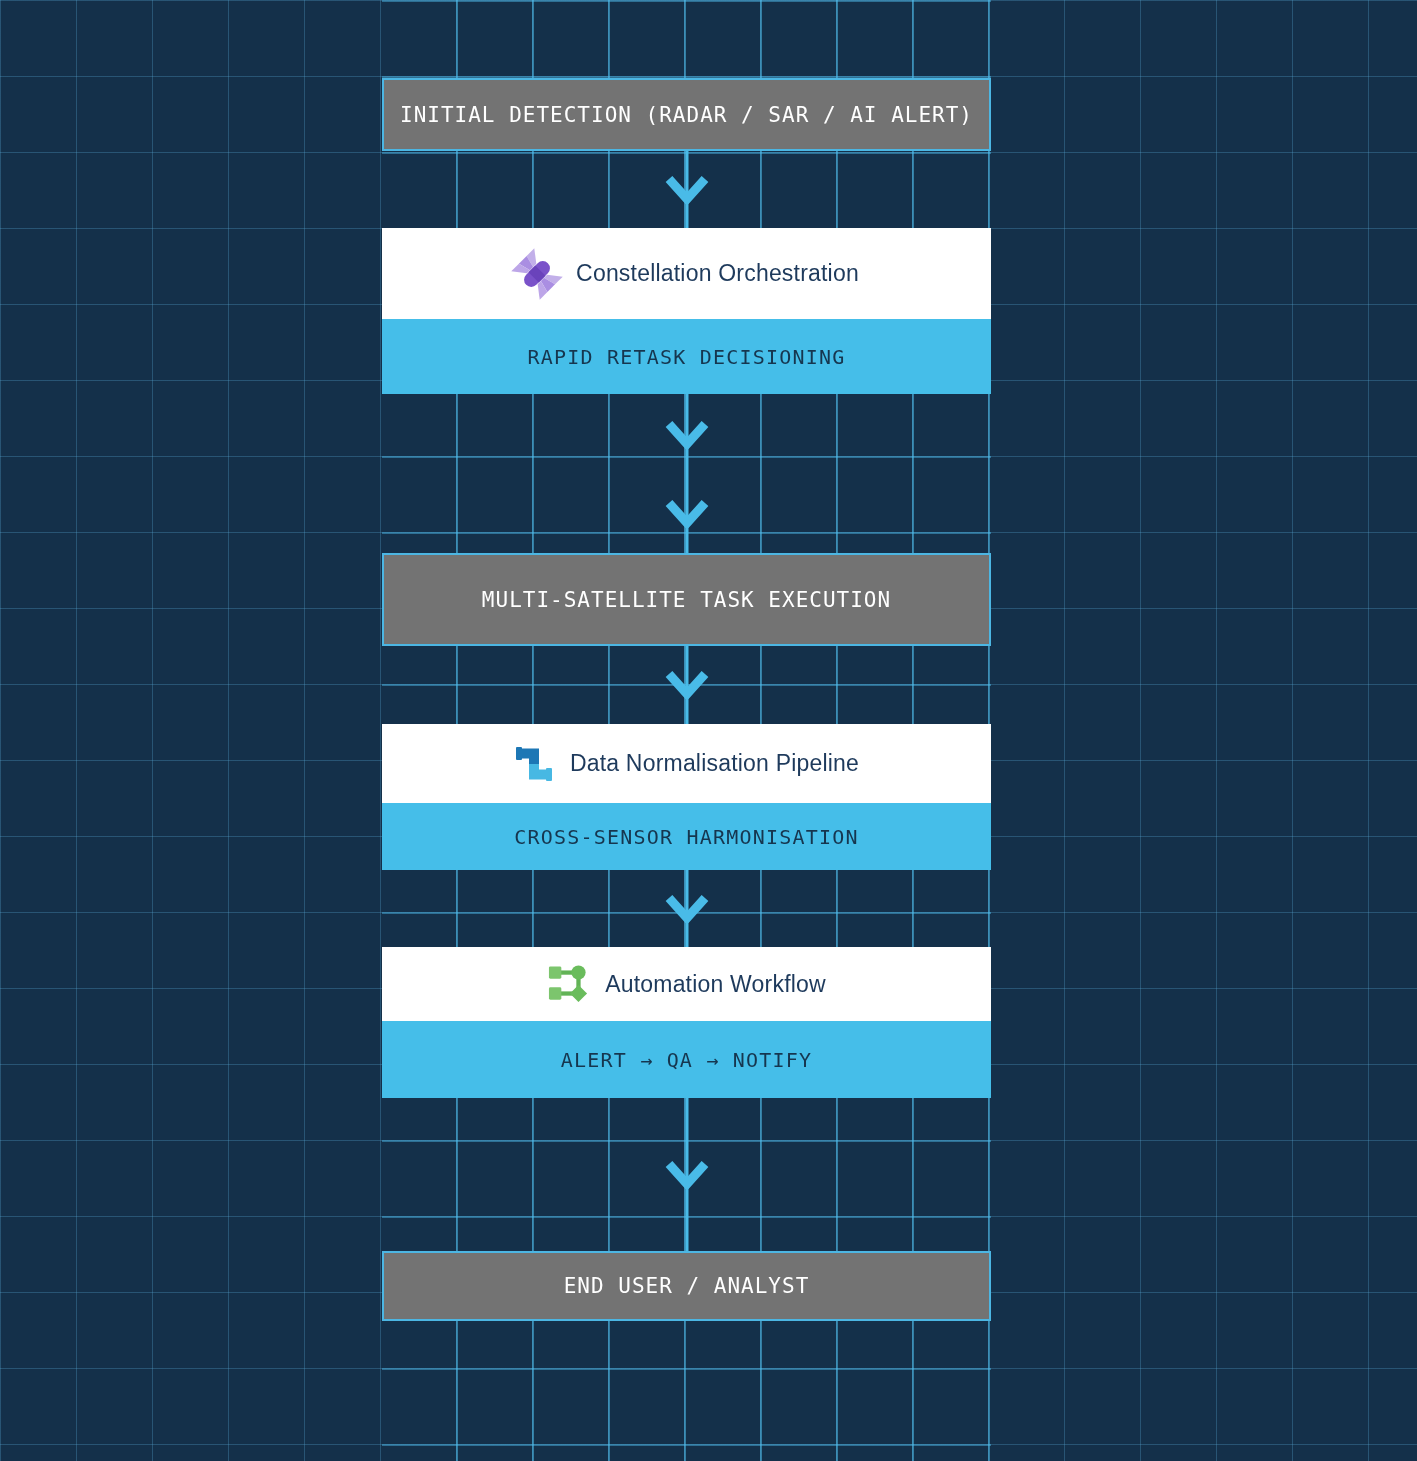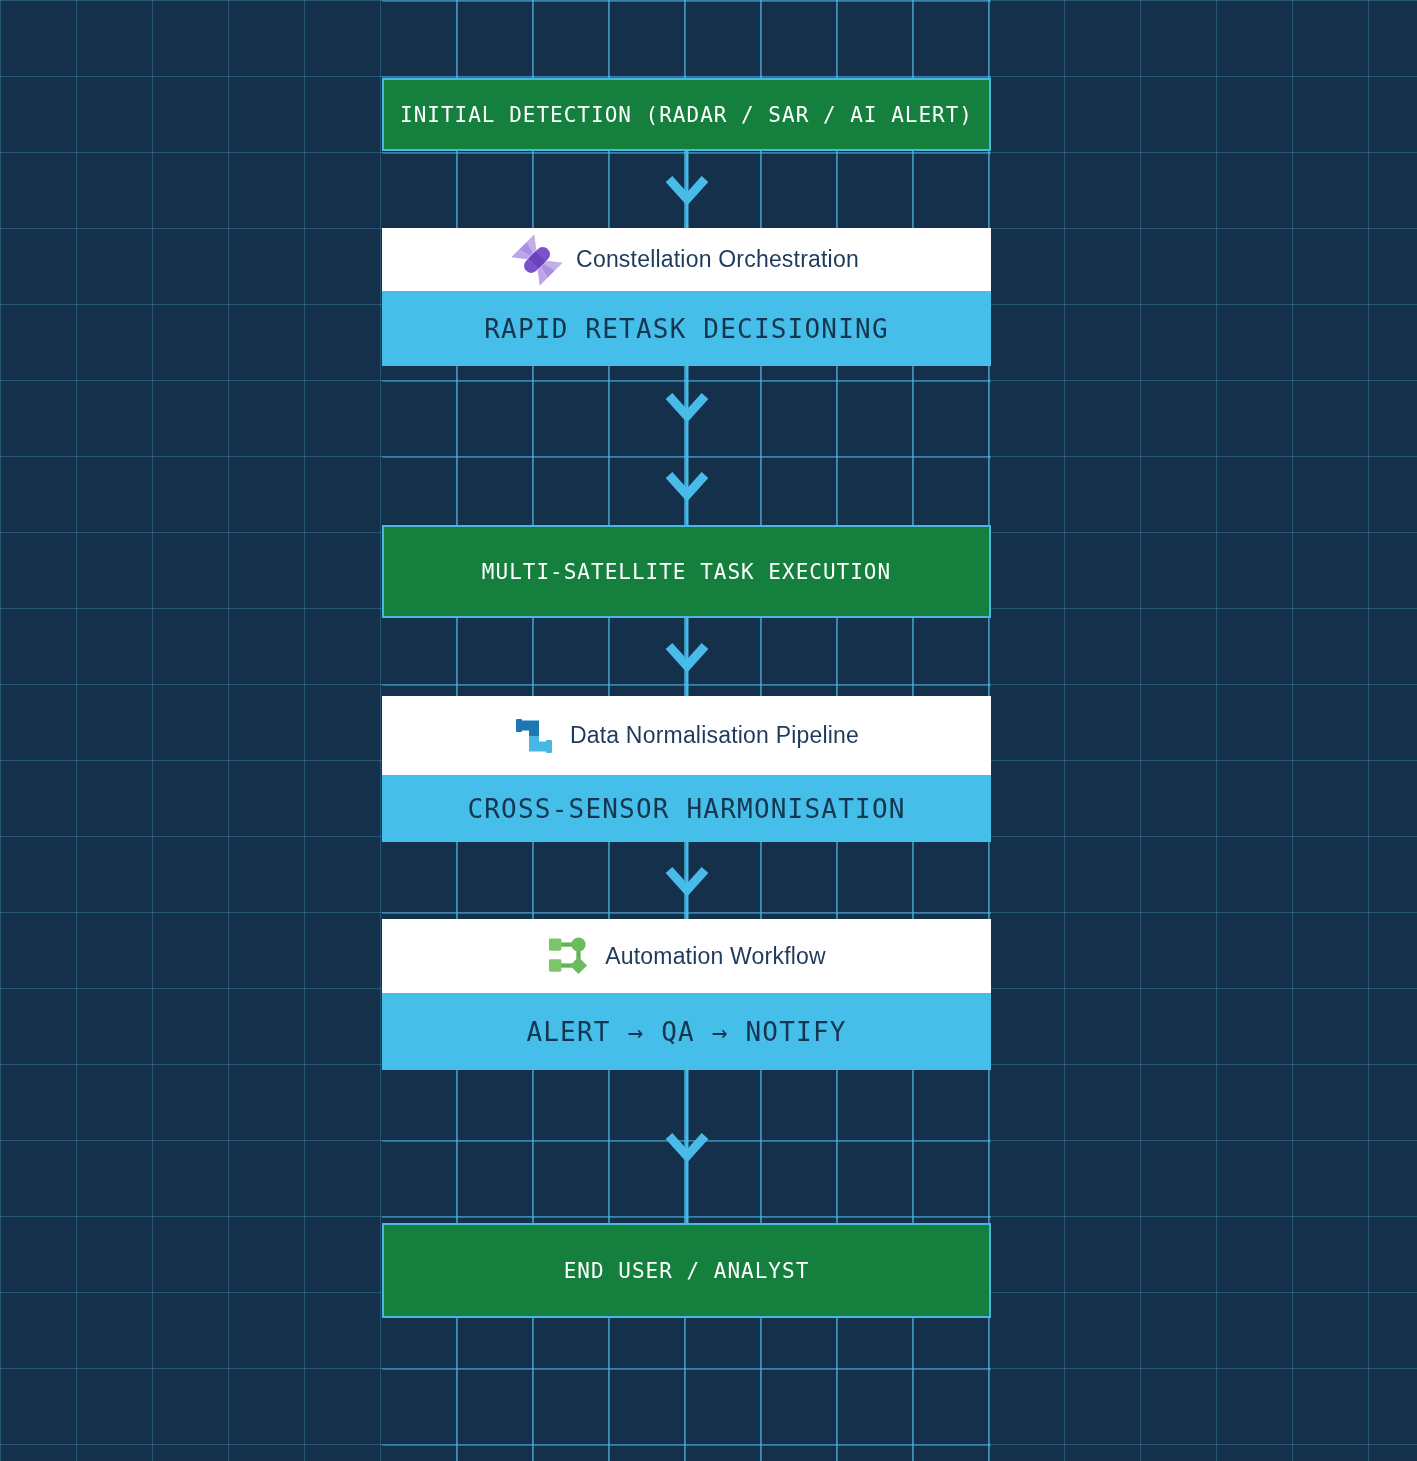--- a/index.html
+++ b/index.html
@@ -17,38 +17,38 @@
     position:absolute;left:382px;top:0;width:609px;height:1461px;
     background-image:
       linear-gradient(to right, rgba(78,190,238,0.55) 0 2px, transparent 2px),
       linear-gradient(to bottom, rgba(78,190,238,0.45) 0 2px, transparent 2px);
     background-size:76px 76px,76px 76px;
     background-position:74px 0,0 0;
   }
   .flow{position:absolute;left:382px;top:78px;width:609px;}
   .node{box-sizing:border-box;width:609px;}
   .node.simple{
-    background:#15803d;border:2px solid #4cb6e3;
+    background:#737373;border:2px solid #4cb6e3;
     display:flex;align-items:center;justify-content:center;
   }
   .mono-label{
     font-family:"DejaVu Sans Mono","Liberation Mono",monospace;
     font-size:21px;letter-spacing:1px;color:#ffffff;white-space:nowrap;
   }
   .g-head{
     background:#ffffff;display:flex;align-items:center;justify-content:center;gap:16px;
   }
   .g-title{
     font-family:"Liberation Sans",sans-serif;font-size:23px;font-weight:500;
     color:#1e3a5c;letter-spacing:0.2px;white-space:nowrap;
   }
   .g-sub{
     background:#45bee9;display:flex;align-items:center;justify-content:center;
   }
-  .g-sub .mono-label{color:#16364f;font-size:26px;letter-spacing:1.2px;}
+  .g-sub .mono-label{color:#16364f;font-size:20px;letter-spacing:1.2px;}
   .arrow{position:relative;width:609px;}
   .arrow .line{
     position:absolute;left:50%;top:0;bottom:0;width:3px;
     transform:translateX(-50%);background:#49bbe8;
   }
   .arrow .chev{
     position:absolute;left:50%;top:50%;transform:translate(-50%,-50%);
   }
   .icon{display:inline-flex;align-items:center;justify-content:center;}
   .icon svg{overflow:visible;display:block;}
@@ -65,21 +65,21 @@
   </div>
 
   <div class="arrow" style="height:77px">
     <span class="line"></span>
     <svg class="chev" width="46" height="28" viewBox="0 0 46 28">
       <path d="M5 3 L23 23 L41 3" fill="none" stroke="#49bbe8" stroke-width="9"></path>
     </svg>
   </div>
 
   <div class="node grouped">
-    <div class="g-head" style="height:63px">
+    <div class="g-head" style="height:91px">
       <span class="icon">
         <svg width="46" height="46" viewBox="0 0 48 48">
           <g transform="rotate(45 24 24)">
             <path d="M16 17 L3 7 L3 18.3 L16 21.7 Z" fill="#c2afe9"></path>
             <path d="M16 21.7 L3 18.3 L3 29.7 L16 26.3 Z" fill="#aa8ee2"></path>
             <path d="M16 26.3 L3 29.7 L3 41 L16 31 Z" fill="#bda6e8"></path>
             <path d="M32 17 L45 7 L45 18.3 L32 21.7 Z" fill="#c2afe9"></path>
             <path d="M32 21.7 L45 18.3 L45 29.7 L32 26.3 Z" fill="#aa8ee2"></path>
             <path d="M32 26.3 L45 29.7 L45 41 L32 31 Z" fill="#bda6e8"></path>
             <rect x="16.5" y="8" width="15" height="32" rx="7.5" fill="#7a52c9"></rect>
@@ -166,17 +166,17 @@
     </div>
   </div>
 
   <div class="arrow" style="height:153px">
     <span class="line"></span>
     <svg class="chev" width="46" height="28" viewBox="0 0 46 28">
       <path d="M5 3 L23 23 L41 3" fill="none" stroke="#49bbe8" stroke-width="9"></path>
     </svg>
   </div>
 
-  <div class="node simple" style="height:95px">
+  <div class="node simple" style="height:70px">
     <span class="mono-label">END USER / ANALYST</span>
   </div>
 
 </div>
 
 </body></html>

